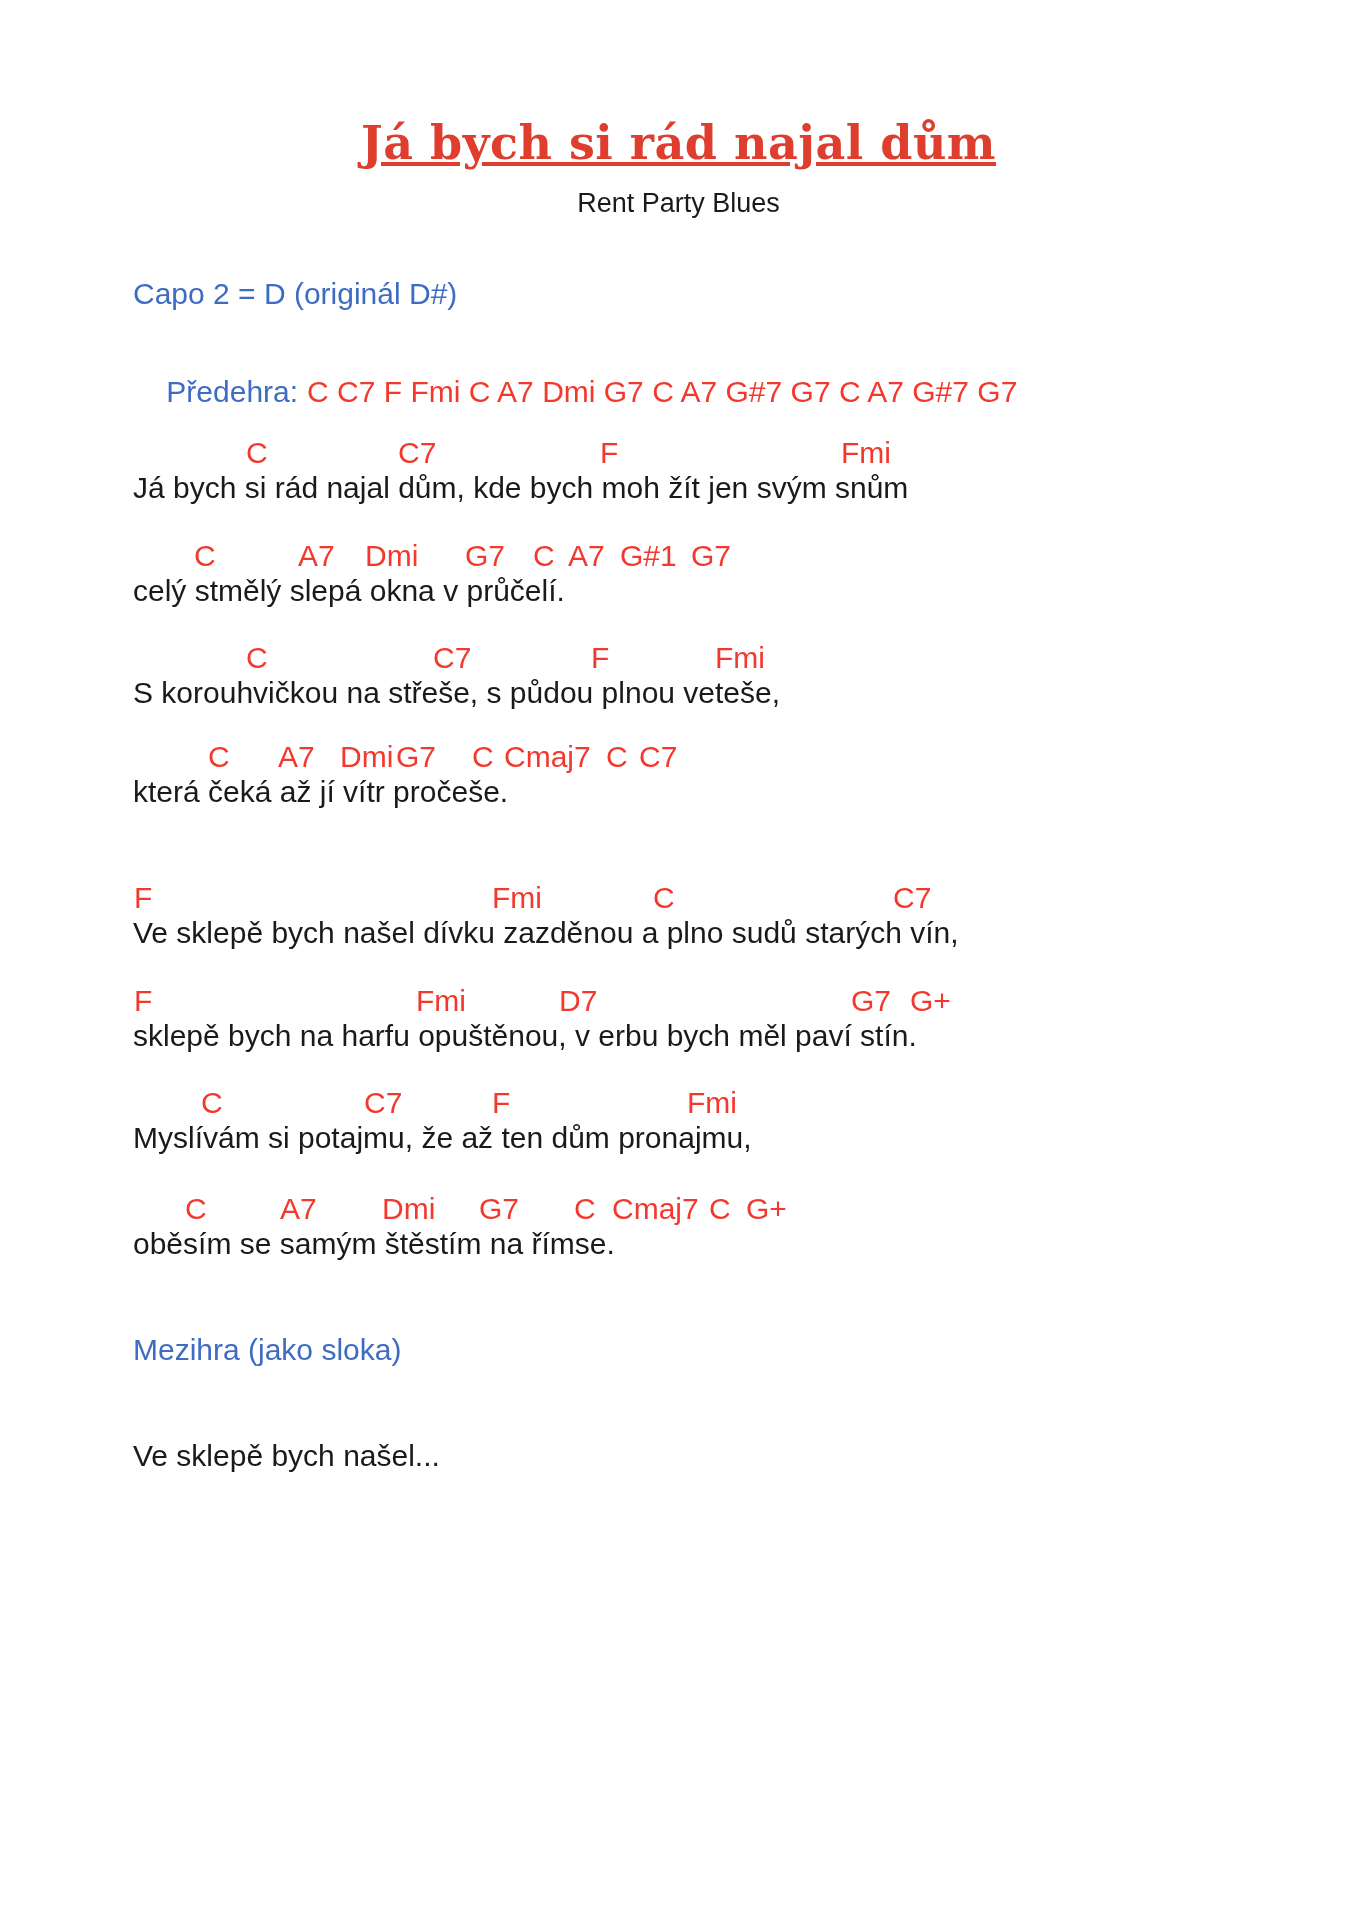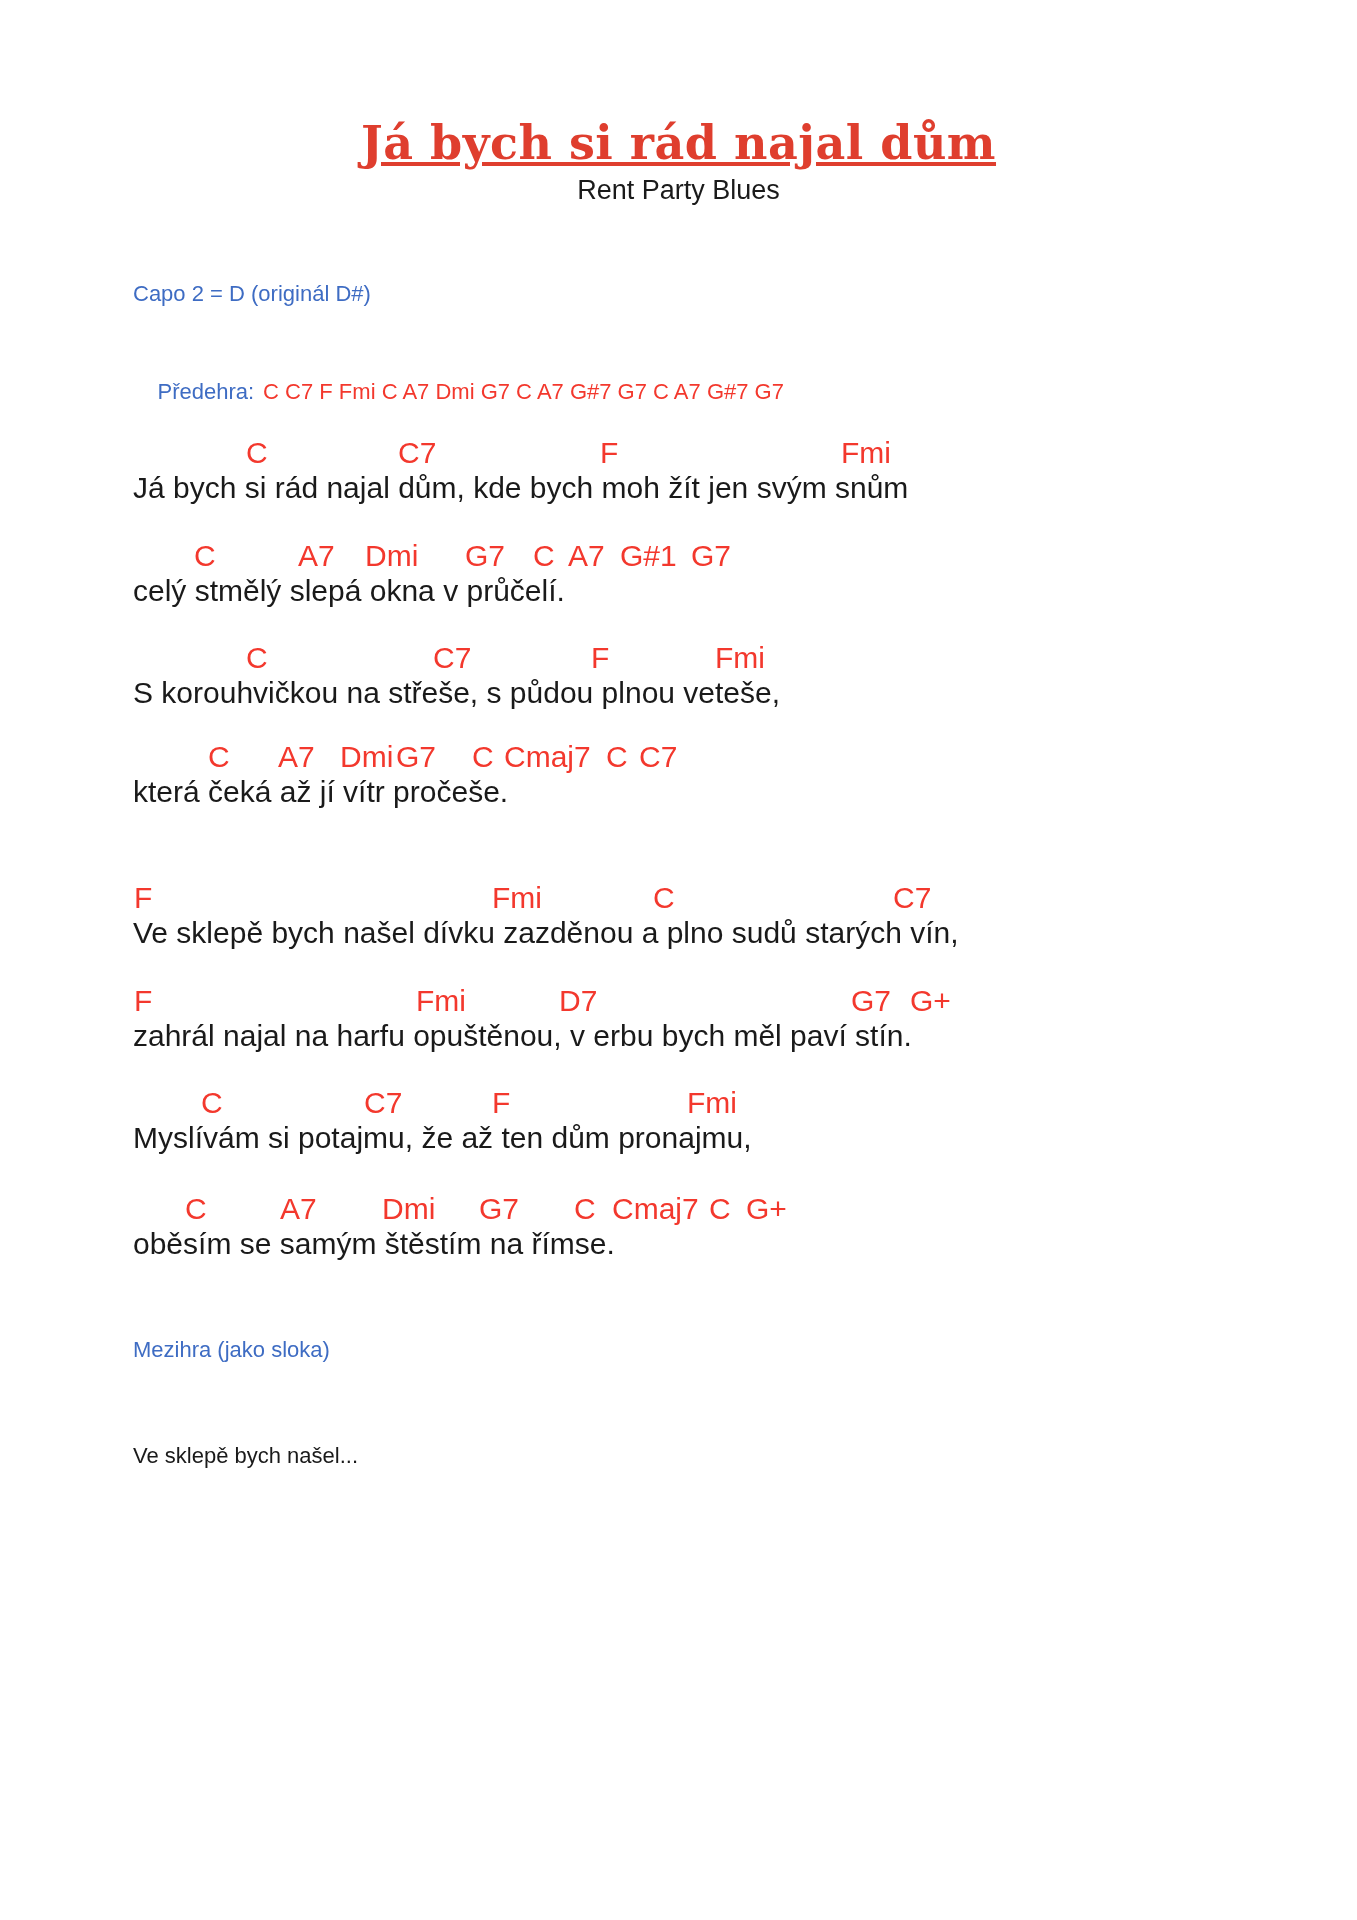--- a/index.html
+++ b/index.html
@@ -19,28 +19,28 @@
     margin: 0;
     font-family: "DejaVu Serif", "Liberation Serif", serif;
     font-weight: 700;
     font-size: 46px;
     line-height: 1.1;
     color: var(--title-red, #df3e2e);
     letter-spacing: 0.5px;
     text-decoration: underline;
   }
   .song-subtitle {
-    margin-top: 6px;
+    margin-top: 19px;
     font-size: 27px;
     font-weight: 500;
     line-height: 1.15;
     color: var(--text-black, #1a1a1a);
   }
 
-  .line { font-size: 22px; line-height: 36px; white-space: pre; }
+  .line { font-size: 30px; line-height: 36px; white-space: pre; }
   .blue { color: var(--heading-blue, #3e6cc3); }
   .red  { color: var(--chord-red, #f3382d); }
 
   .verse-block { position: absolute; left: 133px; right: 20px; }
   .chord-row { position: relative; height: 35px; }
   .chord {
     position: absolute;
     top: 0;
     font-size: 30px;
     line-height: 35px;
@@ -126,21 +126,21 @@
     <div class="lyric-line">Ve sklepě bych našel dívku zazděnou a plno sudů starých vín,</div>
   </div>
       <div class="verse-block" style="top: 983px;">
     <div class="chord-row">
           <span class="chord" style="left: 1px;">F</span>
           <span class="chord" style="left: 283px;">Fmi</span>
           <span class="chord" style="left: 426px;">D7</span>
           <span class="chord" style="left: 718px;">G7</span>
           <span class="chord" style="left: 777px;">G+</span>
         </div>
-    <div class="lyric-line">zahrál najal na harfu opuštěnou, v erbu bych měl paví stín.</div>
+    <div class="lyric-line">sklepě bych na harfu opuštěnou, v erbu bych měl paví stín.</div>
   </div>
       <div class="verse-block" style="top: 1085px;">
     <div class="chord-row">
           <span class="chord" style="left: 68px;">C</span>
           <span class="chord" style="left: 231px;">C7</span>
           <span class="chord" style="left: 359px;">F</span>
           <span class="chord" style="left: 554px;">Fmi</span>
         </div>
     <div class="lyric-line">Myslívám si potajmu, že až ten dům pronajmu,</div>
   </div>

